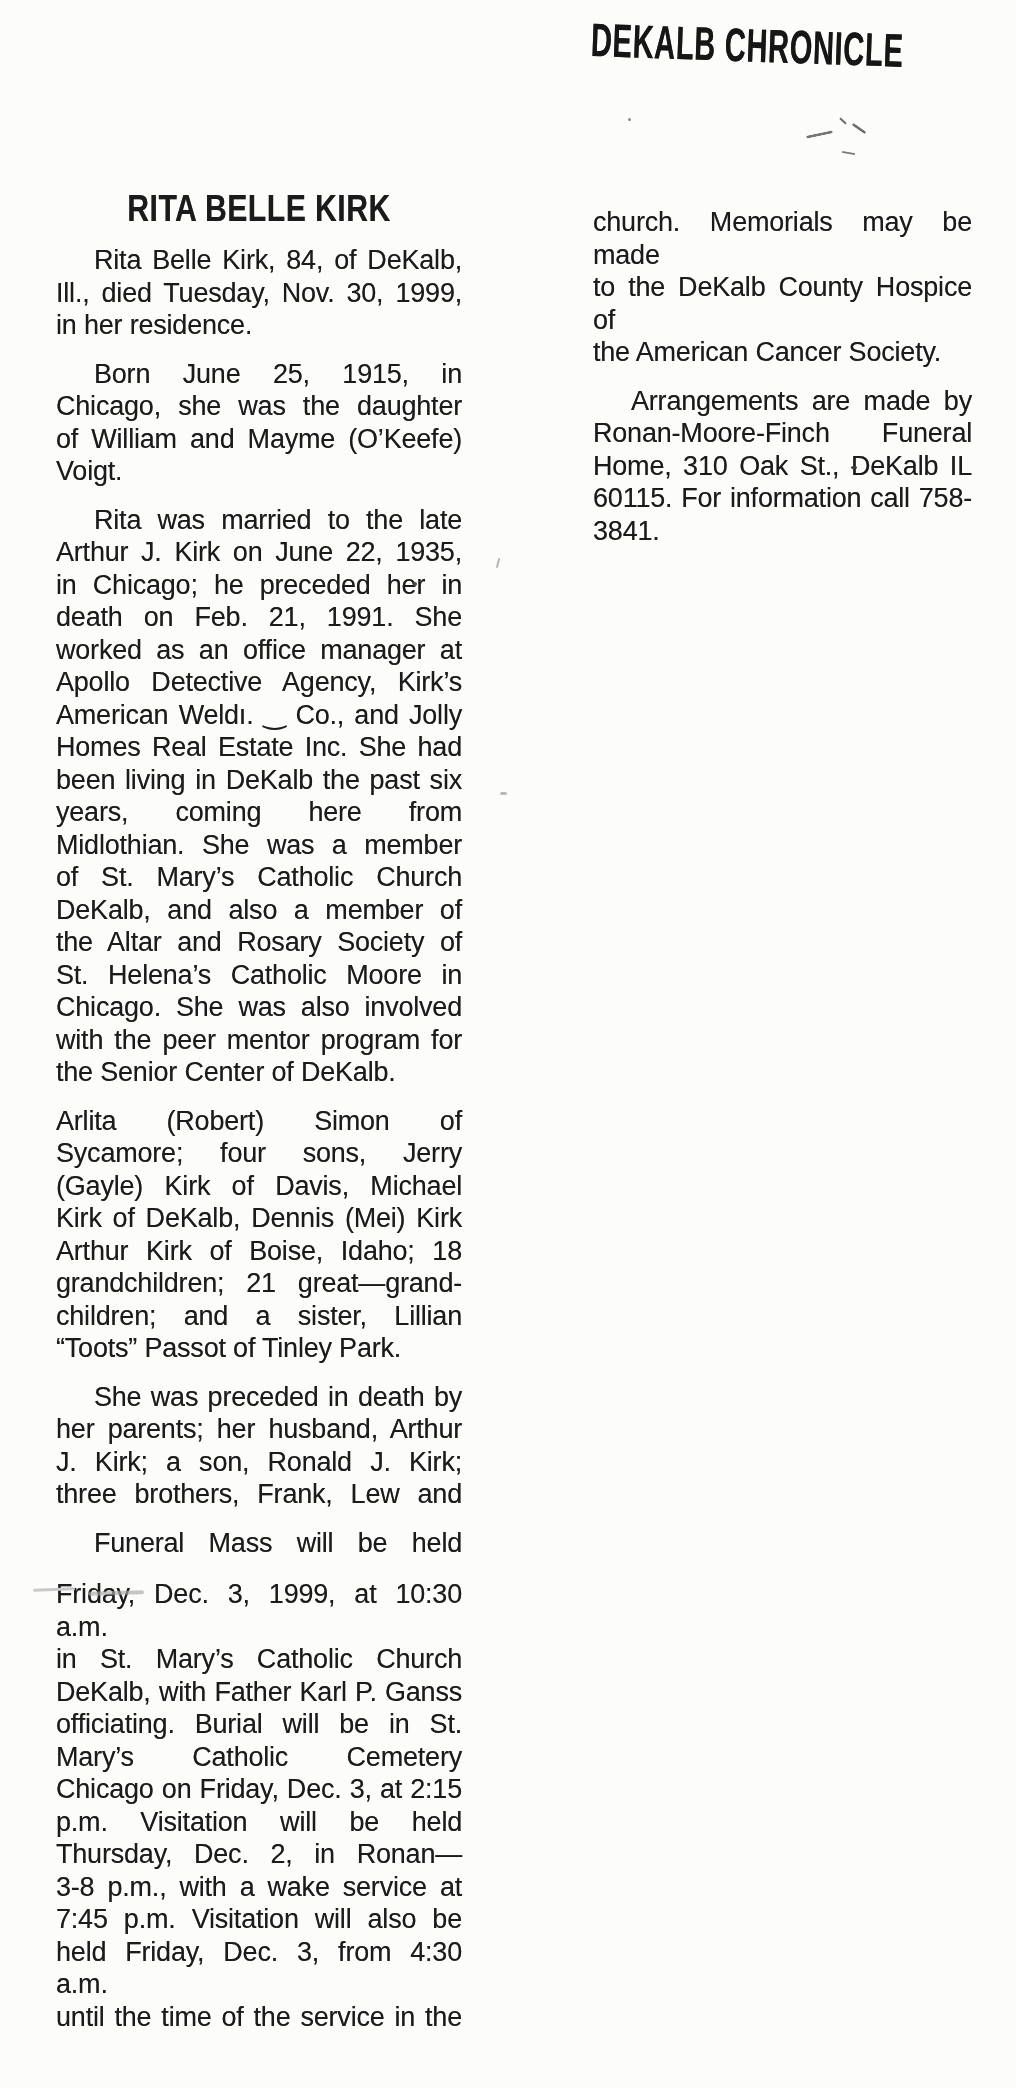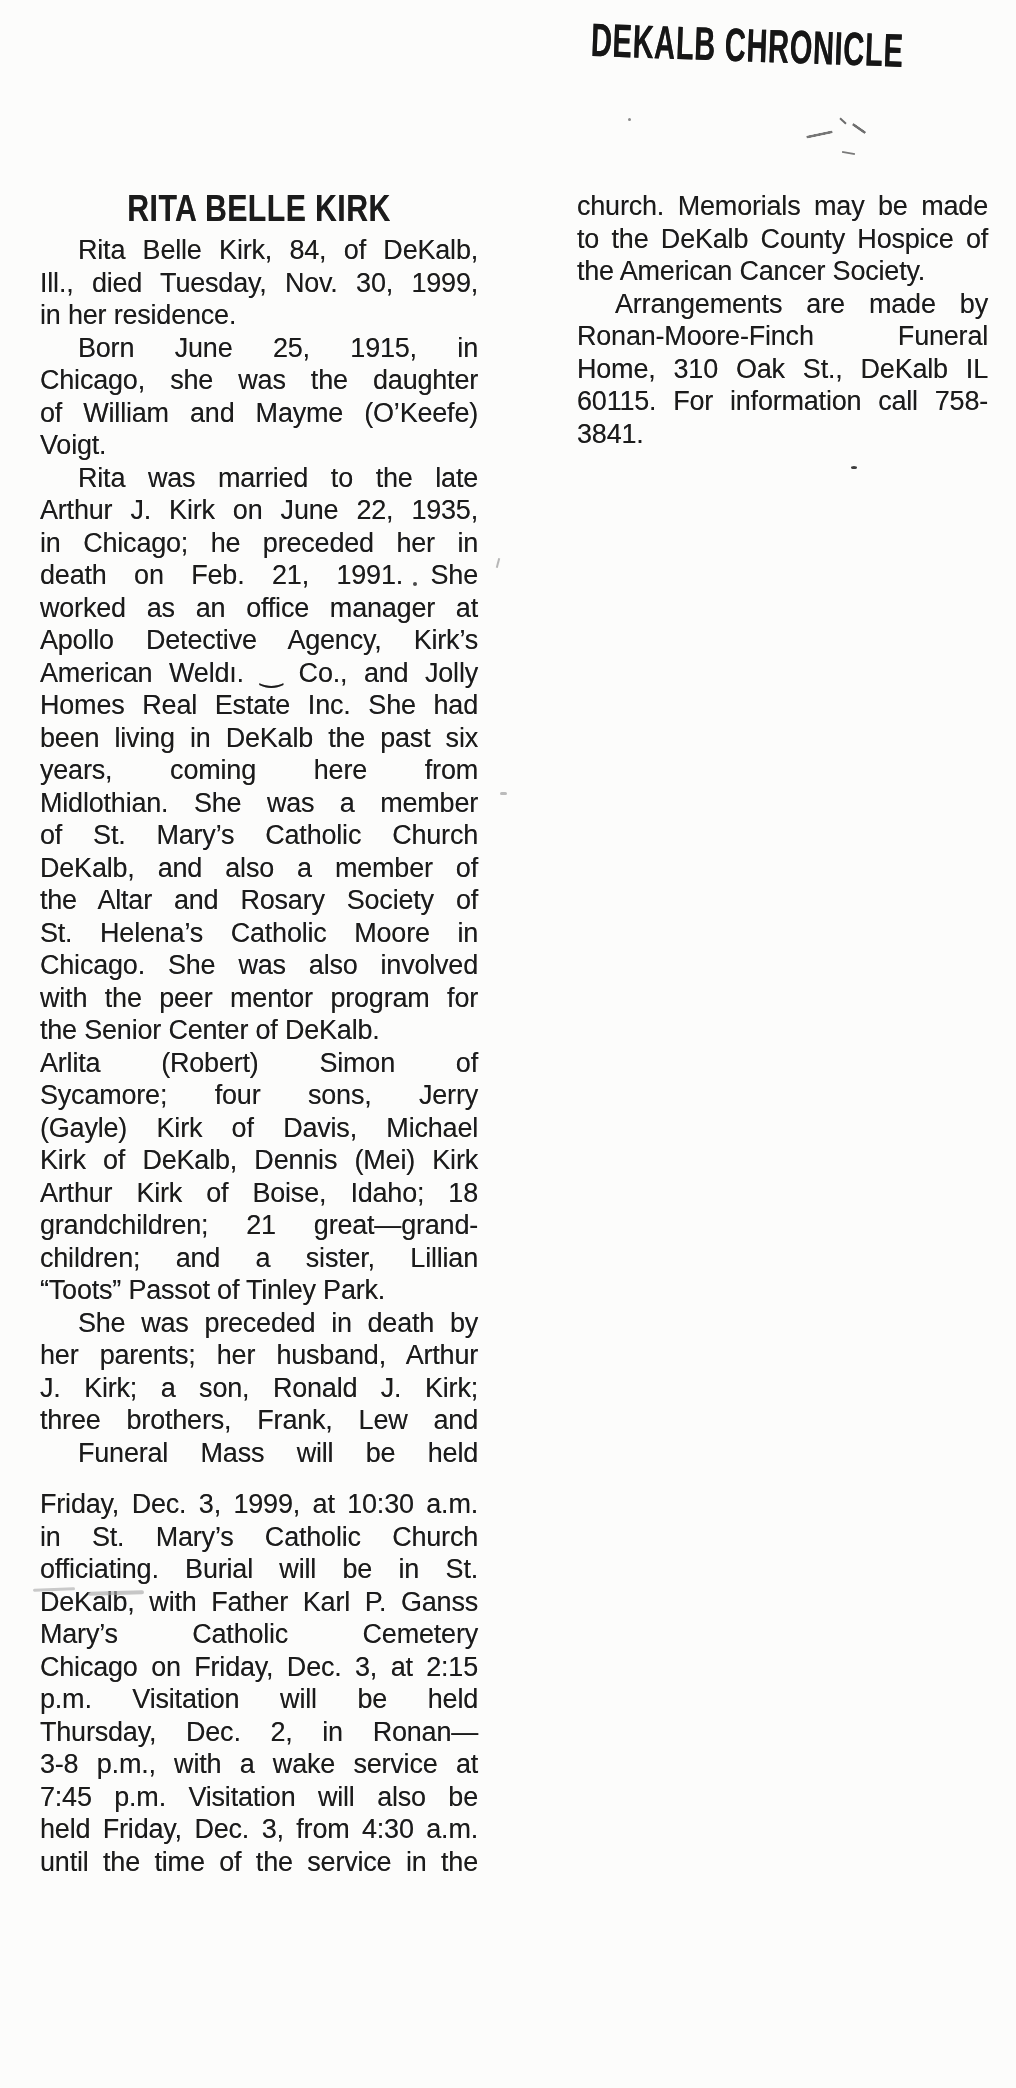--- a/index.html
+++ b/index.html
@@ -23,21 +23,21 @@
   .col { position:absolute; font-size:27px; line-height:32.5px; letter-spacing:-0.2px;
          text-shadow:0 0 0.5px rgba(25,25,25,.55); }
   .col-left  { left:40px;  top:190px; width:438px; }
   .col-right { left:577px; top:190px; width:411px; }
   .title {
     font-size:36px; font-weight:700; line-height:38px;
     text-align:center; letter-spacing:.5px;
     transform:scaleX(0.84); transform-origin:center;
     margin:0 0 6px 0;
   }
-  .para { margin:0; }
+  .para { margin:16px; }
   .para.gap { margin-top:19px; }
   .line { text-align:justify; text-align-last:justify; text-justify:inter-word; }
   .line.last { text-align-last:left; }
   .line.indent { text-indent:38px; }
   
   .mark { position:absolute; pointer-events:none; }
   .pen1 { left:806px; top:133px; width:27px; border-top:3px solid #5f5f5f; border-radius:2px; transform:rotate(-12deg); opacity:.85; }
   .pen2 { left:839px; top:120px; width:8px;  border-top:2px solid #6b6b6b; transform:rotate(42deg); }
   .pen3 { left:851px; top:127px; width:16px; border-top:3px solid #606060; border-radius:2px; transform:rotate(35deg); opacity:.9; }
   .pen4 { left:842px; top:152px; width:13px; border-top:2px solid #7a7a7a; transform:rotate(10deg); }
@@ -105,22 +105,22 @@
           <div class="line">her parents; her husband, Arthur</div>
           <div class="line">J. Kirk; a son, Ronald J. Kirk;</div>
           <div class="line">three brothers, Frank, Lew and</div>
         </div>
         <div class="para">
           <div class="line indent">Funeral Mass will be held</div>
         </div>
         <div class="para gap">
           <div class="line">Friday, Dec. 3, 1999, at 10:30 a.m.</div>
           <div class="line">in St. Mary’s Catholic Church</div>
+          <div class="line">DeKalb, with Father Karl P. Ganss</div>
           <div class="line">officiating. Burial will be in St.</div>
-          <div class="line">DeKalb, with Father Karl P. Ganss</div>
           <div class="line">Mary’s Catholic Cemetery</div>
           <div class="line">Chicago on Friday, Dec. 3, at 2:15</div>
           <div class="line">p.m. Visitation will be held</div>
           <div class="line">Thursday, Dec. 2, in Ronan—</div>
           <div class="line">3-8 p.m., with a wake service at</div>
           <div class="line">7:45 p.m. Visitation will also be</div>
           <div class="line">held Friday, Dec. 3, from 4:30 a.m.</div>
           <div class="line">until the time of the service in the</div>
         </div>
       </div>

